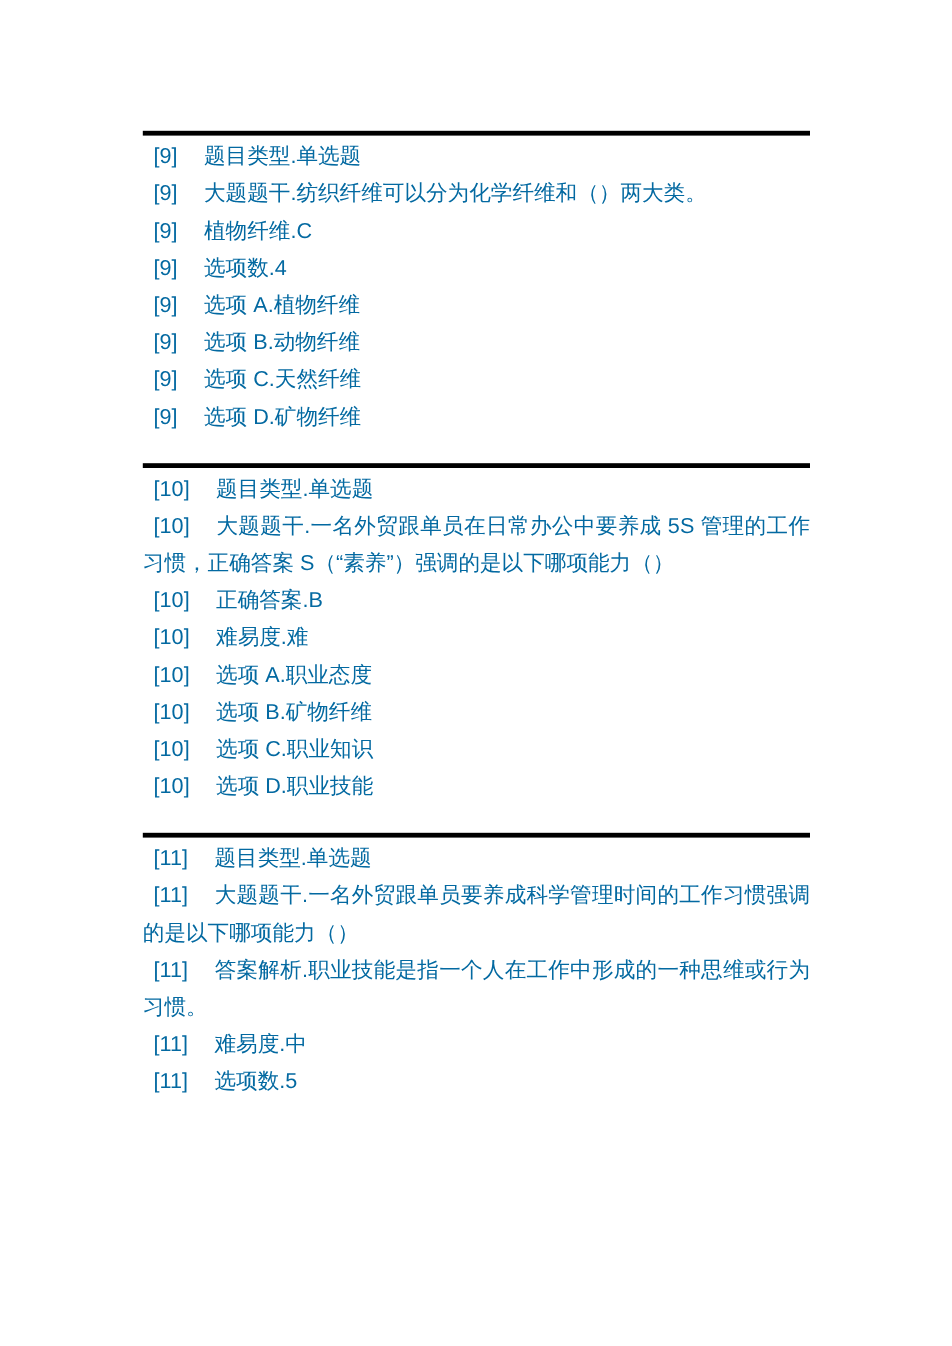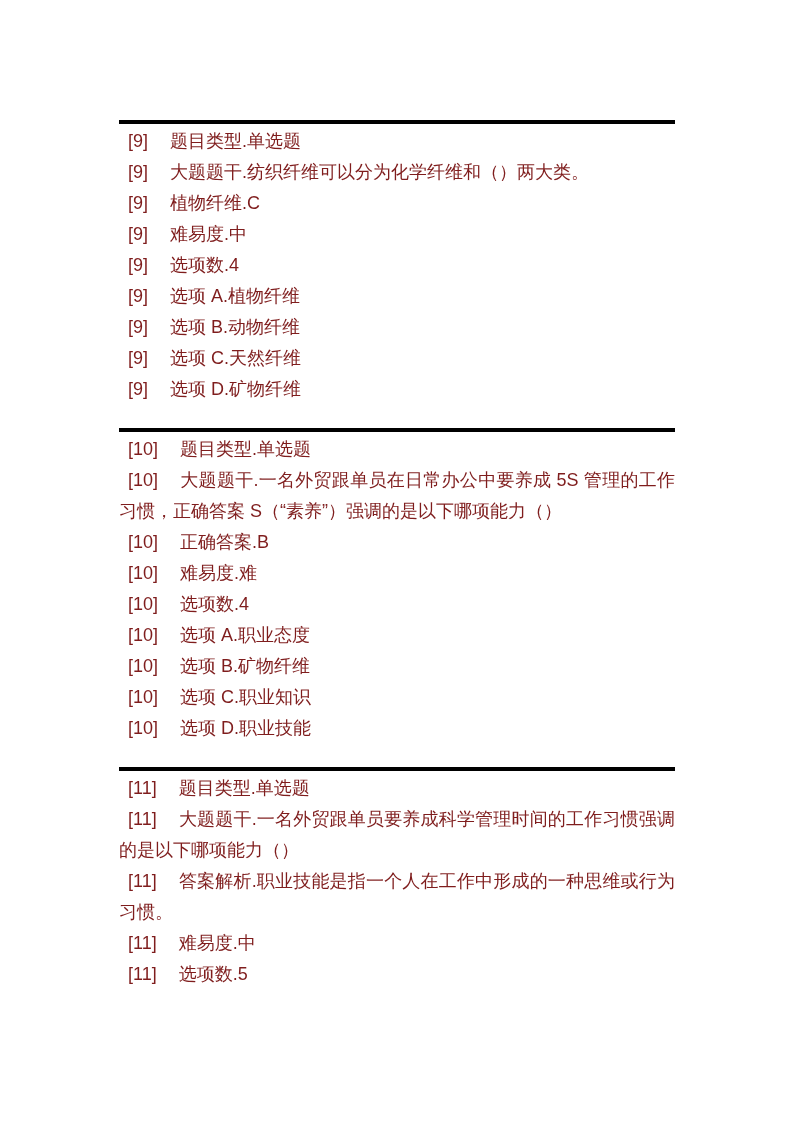--- a/index.html
+++ b/index.html
@@ -10,26 +10,26 @@
   .page {
     position: relative;
     width: 793px;
     height: 1122px;
     background: #ffffff;
     overflow: hidden;
   }
   .content {
     position: absolute;
     left: 119px;
-    top: 120px;
+    top: 109px;
     width: 556px;
     font-family: "Liberation Sans", "DejaVu Sans", sans-serif;
     font-size: 18px;
     line-height: 31px;
-    color: #7f1d1d;
+    color: #0369a1;
   }
   .qblock {
     border-top: 4px solid #000000;
     padding-top: 2px;
     margin: 0 0 23px 0;
   }
   .row {
     margin: 0;
     padding: 0;
     text-indent: 9px;
@@ -43,33 +43,31 @@
 </style>
 </head>
 <body>
 
 <div class="page">
   <div class="content" id="content">
       <section class="qblock">
         <p class="row"><span class="num">[9]</span><span class="txt">题目类型.单选题</span></p>
         <p class="row"><span class="num">[9]</span><span class="txt">大题题干.纺织纤维可以分为化学纤维和（）两大类。</span></p>
         <p class="row"><span class="num">[9]</span><span class="txt">植物纤维.C</span></p>
-        <p class="row"><span class="num">[9]</span><span class="txt">难易度.中</span></p>
         <p class="row"><span class="num">[9]</span><span class="txt">选项数.4</span></p>
         <p class="row"><span class="num">[9]</span><span class="txt">选项 A.植物纤维</span></p>
         <p class="row"><span class="num">[9]</span><span class="txt">选项 B.动物纤维</span></p>
         <p class="row"><span class="num">[9]</span><span class="txt">选项 C.天然纤维</span></p>
         <p class="row"><span class="num">[9]</span><span class="txt">选项 D.矿物纤维</span></p>
       </section>
       <section class="qblock">
         <p class="row"><span class="num">[10]</span><span class="txt">题目类型.单选题</span></p>
         <p class="row"><span class="num">[10]</span><span class="txt">大题题干.一名外贸跟单员在日常办公中要养成 5S 管理的工作习惯，正确答案 S（“素养”）强调的是以下哪项能力（）</span></p>
         <p class="row"><span class="num">[10]</span><span class="txt">正确答案.B</span></p>
         <p class="row"><span class="num">[10]</span><span class="txt">难易度.难</span></p>
-        <p class="row"><span class="num">[10]</span><span class="txt">选项数.4</span></p>
         <p class="row"><span class="num">[10]</span><span class="txt">选项 A.职业态度</span></p>
         <p class="row"><span class="num">[10]</span><span class="txt">选项 B.矿物纤维</span></p>
         <p class="row"><span class="num">[10]</span><span class="txt">选项 C.职业知识</span></p>
         <p class="row"><span class="num">[10]</span><span class="txt">选项 D.职业技能</span></p>
       </section>
       <section class="qblock">
         <p class="row"><span class="num">[11]</span><span class="txt">题目类型.单选题</span></p>
         <p class="row"><span class="num">[11]</span><span class="txt">大题题干.一名外贸跟单员要养成科学管理时间的工作习惯强调的是以下哪项能力（）</span></p>
         <p class="row"><span class="num">[11]</span><span class="txt">答案解析.职业技能是指一个人在工作中形成的一种思维或行为习惯。</span></p>
         <p class="row"><span class="num">[11]</span><span class="txt">难易度.中</span></p>

